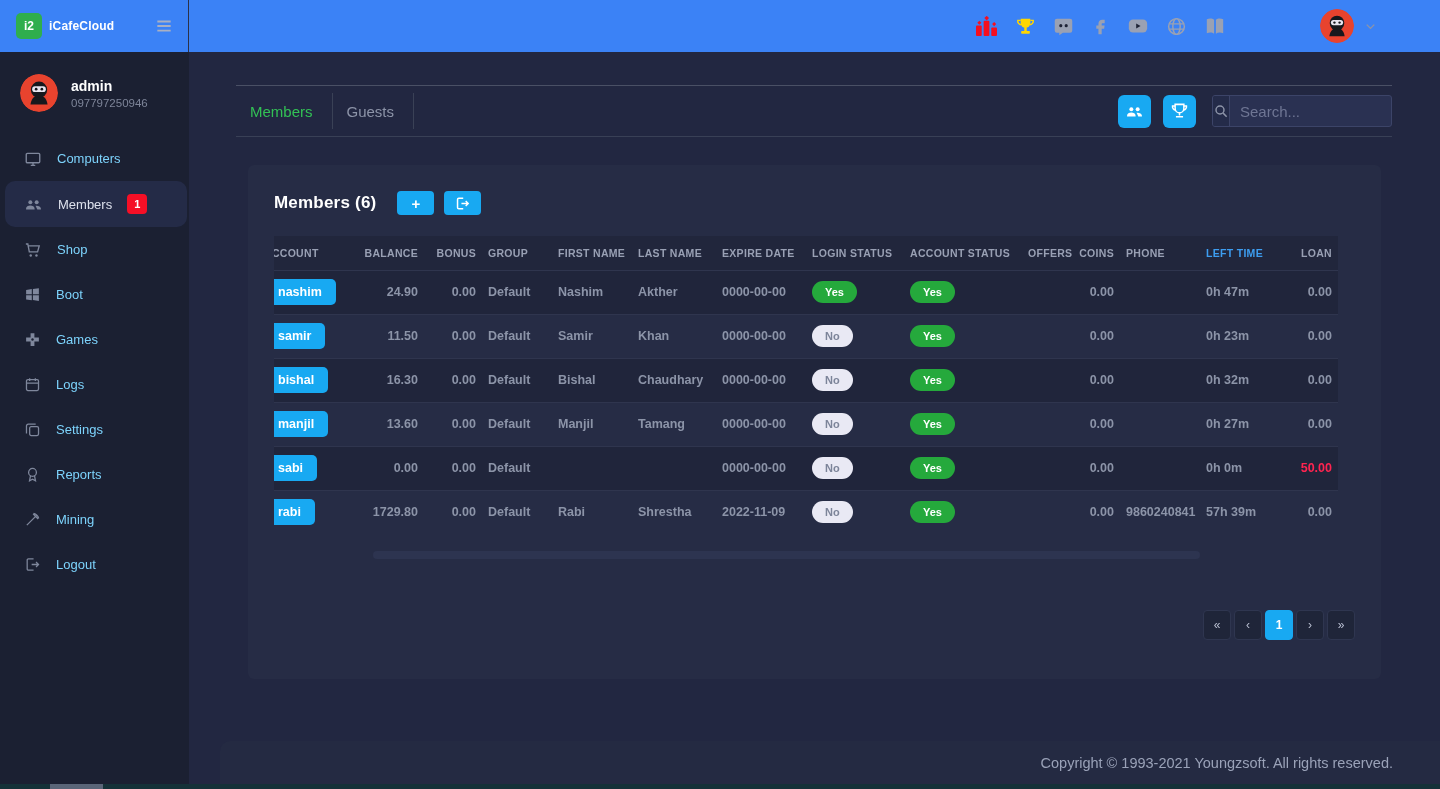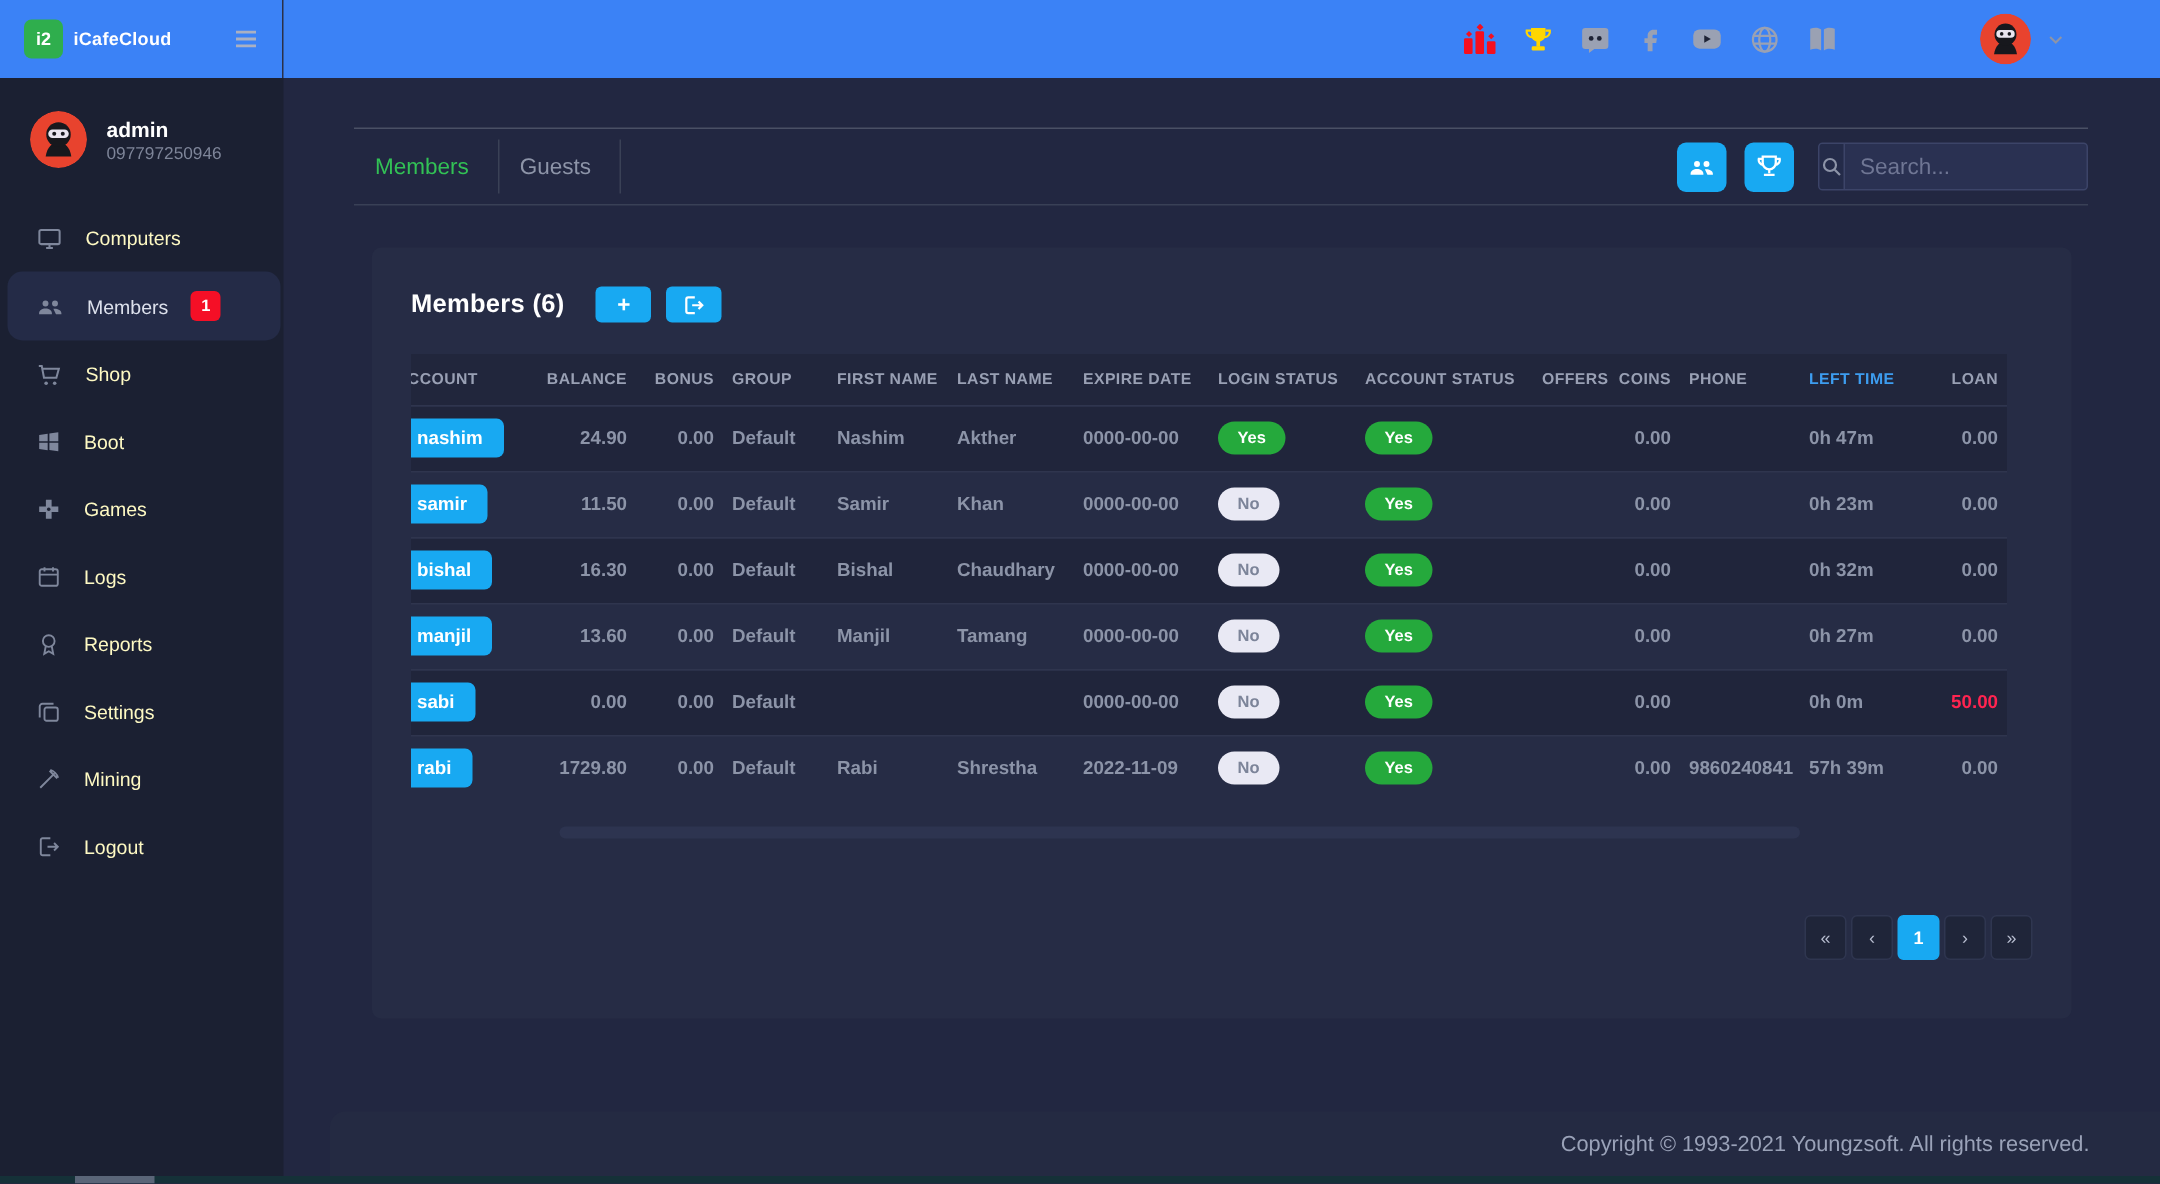--- a/index.html
+++ b/index.html
@@ -18,21 +18,21 @@
   .avatar-nav{width:34px;height:34px;margin-left:94px;border-radius:50%;overflow:hidden;cursor:pointer;flex:0 0 auto;}
   .chev{margin-left:9px;color:#8d94a8;display:flex;cursor:pointer;}
 
   
   .sidebar{position:absolute;top:52px;left:0;width:189px;bottom:5px;background:#1b2032;z-index:5;}
   .user{display:flex;align-items:center;padding:22px 12px 24px 20px;}
   .user-avatar{width:38px;height:38px;border-radius:50%;overflow:hidden;flex:0 0 auto;}
   .user-meta{margin-left:13px;}
   .user-name{color:#fff;font-weight:700;font-size:14px;}
   .user-phone{color:#7e8599;font-size:11.5px;margin-top:3px;}
-  .side-item{height:45px;display:flex;align-items:center;padding-left:24px;color:#fef9c3;font-size:13px;cursor:pointer;}
+  .side-item{height:45px;display:flex;align-items:center;padding-left:24px;color:#7dd3fc;font-size:13px;cursor:pointer;}
   .side-item .ic{color:#7f879c;display:flex;margin-right:15px;}
   .side-item.active{background:#242b47;border-radius:10px;margin:0 2px 0 5px;padding-left:19px;color:#dde1ec;height:46px;}
   .badge{background:#f50f26;color:#fff;min-width:20px;height:20px;border-radius:4px;font-size:11px;font-weight:700;display:flex;align-items:center;justify-content:center;margin-left:15px;padding:0 5px;}
 
   
   .main{position:absolute;left:189px;top:52px;right:0;bottom:5px;overflow:hidden;}
   .tabbar{margin:33px 48px 0 47px;height:52px;border-top:1px solid #4a5065;border-bottom:1px solid #394056;display:flex;align-items:center;}
   .tab{font-size:15px;color:#8d94a8;padding:0 19px 0 14px;cursor:pointer;}
   .tab.active{color:#32c155;}
   .tab-div{width:1px;height:36px;background:#3a4156;}
@@ -226,34 +226,34 @@
           <svg width="17" height="17" viewBox="0 0 24 24" fill="none" stroke="currentColor" stroke-width="1.8">
             <rect x="3.5" y="5" width="17" height="15.5" rx="2"></rect>
             <path d="M8 3v4M16 3v4M3.5 10h17"></path>
           </svg>
         </span>
         <span>Logs</span>
       </div>
       <div class="side-item">
         <span class="ic" style="display: flex;">
           <svg width="17" height="17" viewBox="0 0 24 24" fill="none" stroke="currentColor" stroke-width="1.8">
+            <rect x="8" y="8" width="12.5" height="12.5" rx="2"></rect>
+            <path d="M16.5 4.5H6A2.5 2.5 0 0 0 3.5 7v10.5"></path>
+          </svg>
+        </span>
+        <span>Settings</span>
+      </div>
+      <div class="side-item">
+        <span class="ic" style="display: flex;">
+          <svg width="17" height="17" viewBox="0 0 24 24" fill="none" stroke="currentColor" stroke-width="1.8">
             <circle cx="12" cy="9" r="5.5"></circle>
             <path d="M9.2 13.7 7.8 21l4.2-2.4L16.2 21l-1.4-7.3"></path>
           </svg>
         </span>
         <span>Reports</span>
-      </div>
-      <div class="side-item">
-        <span class="ic" style="display: flex;">
-          <svg width="17" height="17" viewBox="0 0 24 24" fill="none" stroke="currentColor" stroke-width="1.8">
-            <rect x="8" y="8" width="12.5" height="12.5" rx="2"></rect>
-            <path d="M16.5 4.5H6A2.5 2.5 0 0 0 3.5 7v10.5"></path>
-          </svg>
-        </span>
-        <span>Settings</span>
       </div>
       <div class="side-item">
         <span class="ic" style="display: flex;">
           <svg width="17" height="17" viewBox="0 0 24 24" fill="none" stroke="currentColor" stroke-width="1.8">
             <path d="M4 20 17.5 6.5M13.5 3.2c3.2.9 6.4 4.1 7.3 7.3M12.8 4 20 11.2"></path>
           </svg>
         </span>
         <span>Mining</span>
       </div>
       <div class="side-item">

